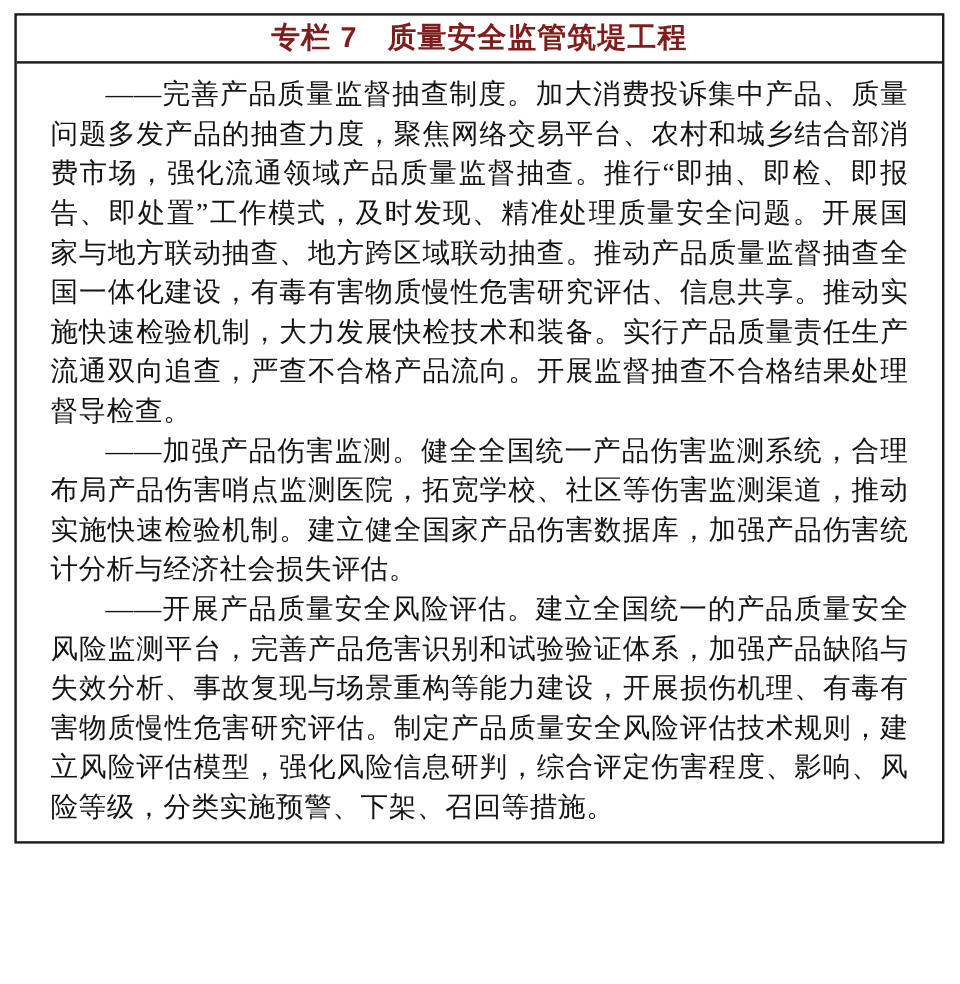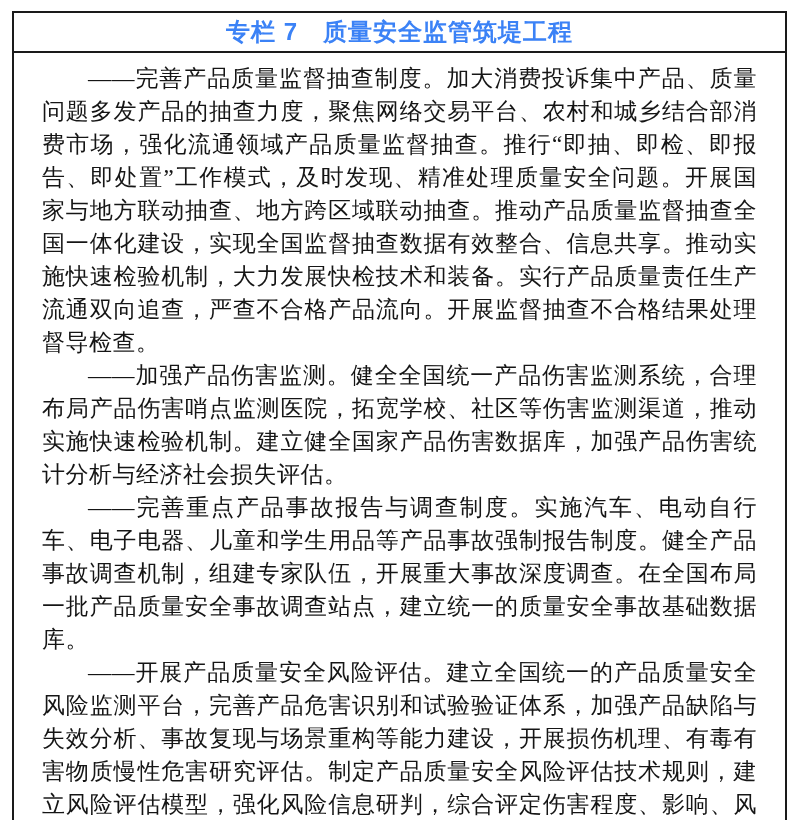--- a/index.html
+++ b/index.html
@@ -27,21 +27,21 @@
     .box-header {
       box-sizing: border-box;
       border-bottom: 2px solid #1a1a1a;
       text-align: center;
       font-family: "Liberation Sans", "DejaVu Sans", sans-serif;
       font-weight: bold;
       font-size: 24px;
       line-height: 34px;
       padding: 2px 0 2px 0;
       letter-spacing: 1px;
-      color: #3b82f6;
+      color: #7f1d1d;
     }
     .box-body {
       box-sizing: border-box;
       padding: 9px 28px 12px 28px;
     }
     .box-body p {
       margin: 0;
       text-indent: 2em;
       font-size: 23px;
       line-height: 33px;
@@ -51,19 +51,18 @@
       color: #151515;
     }
   </style>
 </head>
 <body>
 
 <div class="page">
   <div class="column-box">
     <div class="box-header">专栏 7　质量安全监管筑堤工程</div>
     <div class="box-body">
-      <p>——完善产品质量监督抽查制度。加大消费投诉集中产品、质量问题多发产品的抽查力度，聚焦网络交易平台、农村和城乡结合部消费市场，强化流通领域产品质量监督抽查。推行“即抽、即检、即报告、即处置”工作模式，及时发现、精准处理质量安全问题。开展国家与地方联动抽查、地方跨区域联动抽查。推动产品质量监督抽查全国一体化建设，实现全国监督抽查数据有效整合、信息共享。推动实施快速检验机制，大力发展快检技术和装备。实行产品质量责任生产流通双向追查，严查不合格产品流向。开展监督抽查不合格结果处理督导检查。</p>
+      <p>——完善产品质量监督抽查制度。加大消费投诉集中产品、质量问题多发产品的抽查力度，聚焦网络交易平台、农村和城乡结合部消费市场，强化流通领域产品质量监督抽查。推行“即抽、即检、即报告、即处置”工作模式，及时发现、精准处理质量安全问题。开展国家与地方联动抽查、地方跨区域联动抽查。推动产品质量监督抽查全国一体化建设，有毒有害物质慢性危害研究评估、信息共享。推动实施快速检验机制，大力发展快检技术和装备。实行产品质量责任生产流通双向追查，严查不合格产品流向。开展监督抽查不合格结果处理督导检查。</p>
       <p>——加强产品伤害监测。健全全国统一产品伤害监测系统，合理布局产品伤害哨点监测医院，拓宽学校、社区等伤害监测渠道，推动实施快速检验机制。建立健全国家产品伤害数据库，加强产品伤害统计分析与经济社会损失评估。</p>
-      <p>——完善重点产品事故报告与调查制度。实施汽车、电动自行车、电子电器、儿童和学生用品等产品事故强制报告制度。健全产品事故调查机制，组建专家队伍，开展重大事故深度调查。在全国布局一批产品质量安全事故调查站点，建立统一的质量安全事故基础数据库。</p>
       <p>——开展产品质量安全风险评估。建立全国统一的产品质量安全风险监测平台，完善产品危害识别和试验验证体系，加强产品缺陷与失效分析、事故复现与场景重构等能力建设，开展损伤机理、有毒有害物质慢性危害研究评估。制定产品质量安全风险评估技术规则，建立风险评估模型，强化风险信息研判，综合评定伤害程度、影响、风险等级，分类实施预警、下架、召回等措施。</p>
     </div>
   </div>
 </div>
 
 </body></html>

